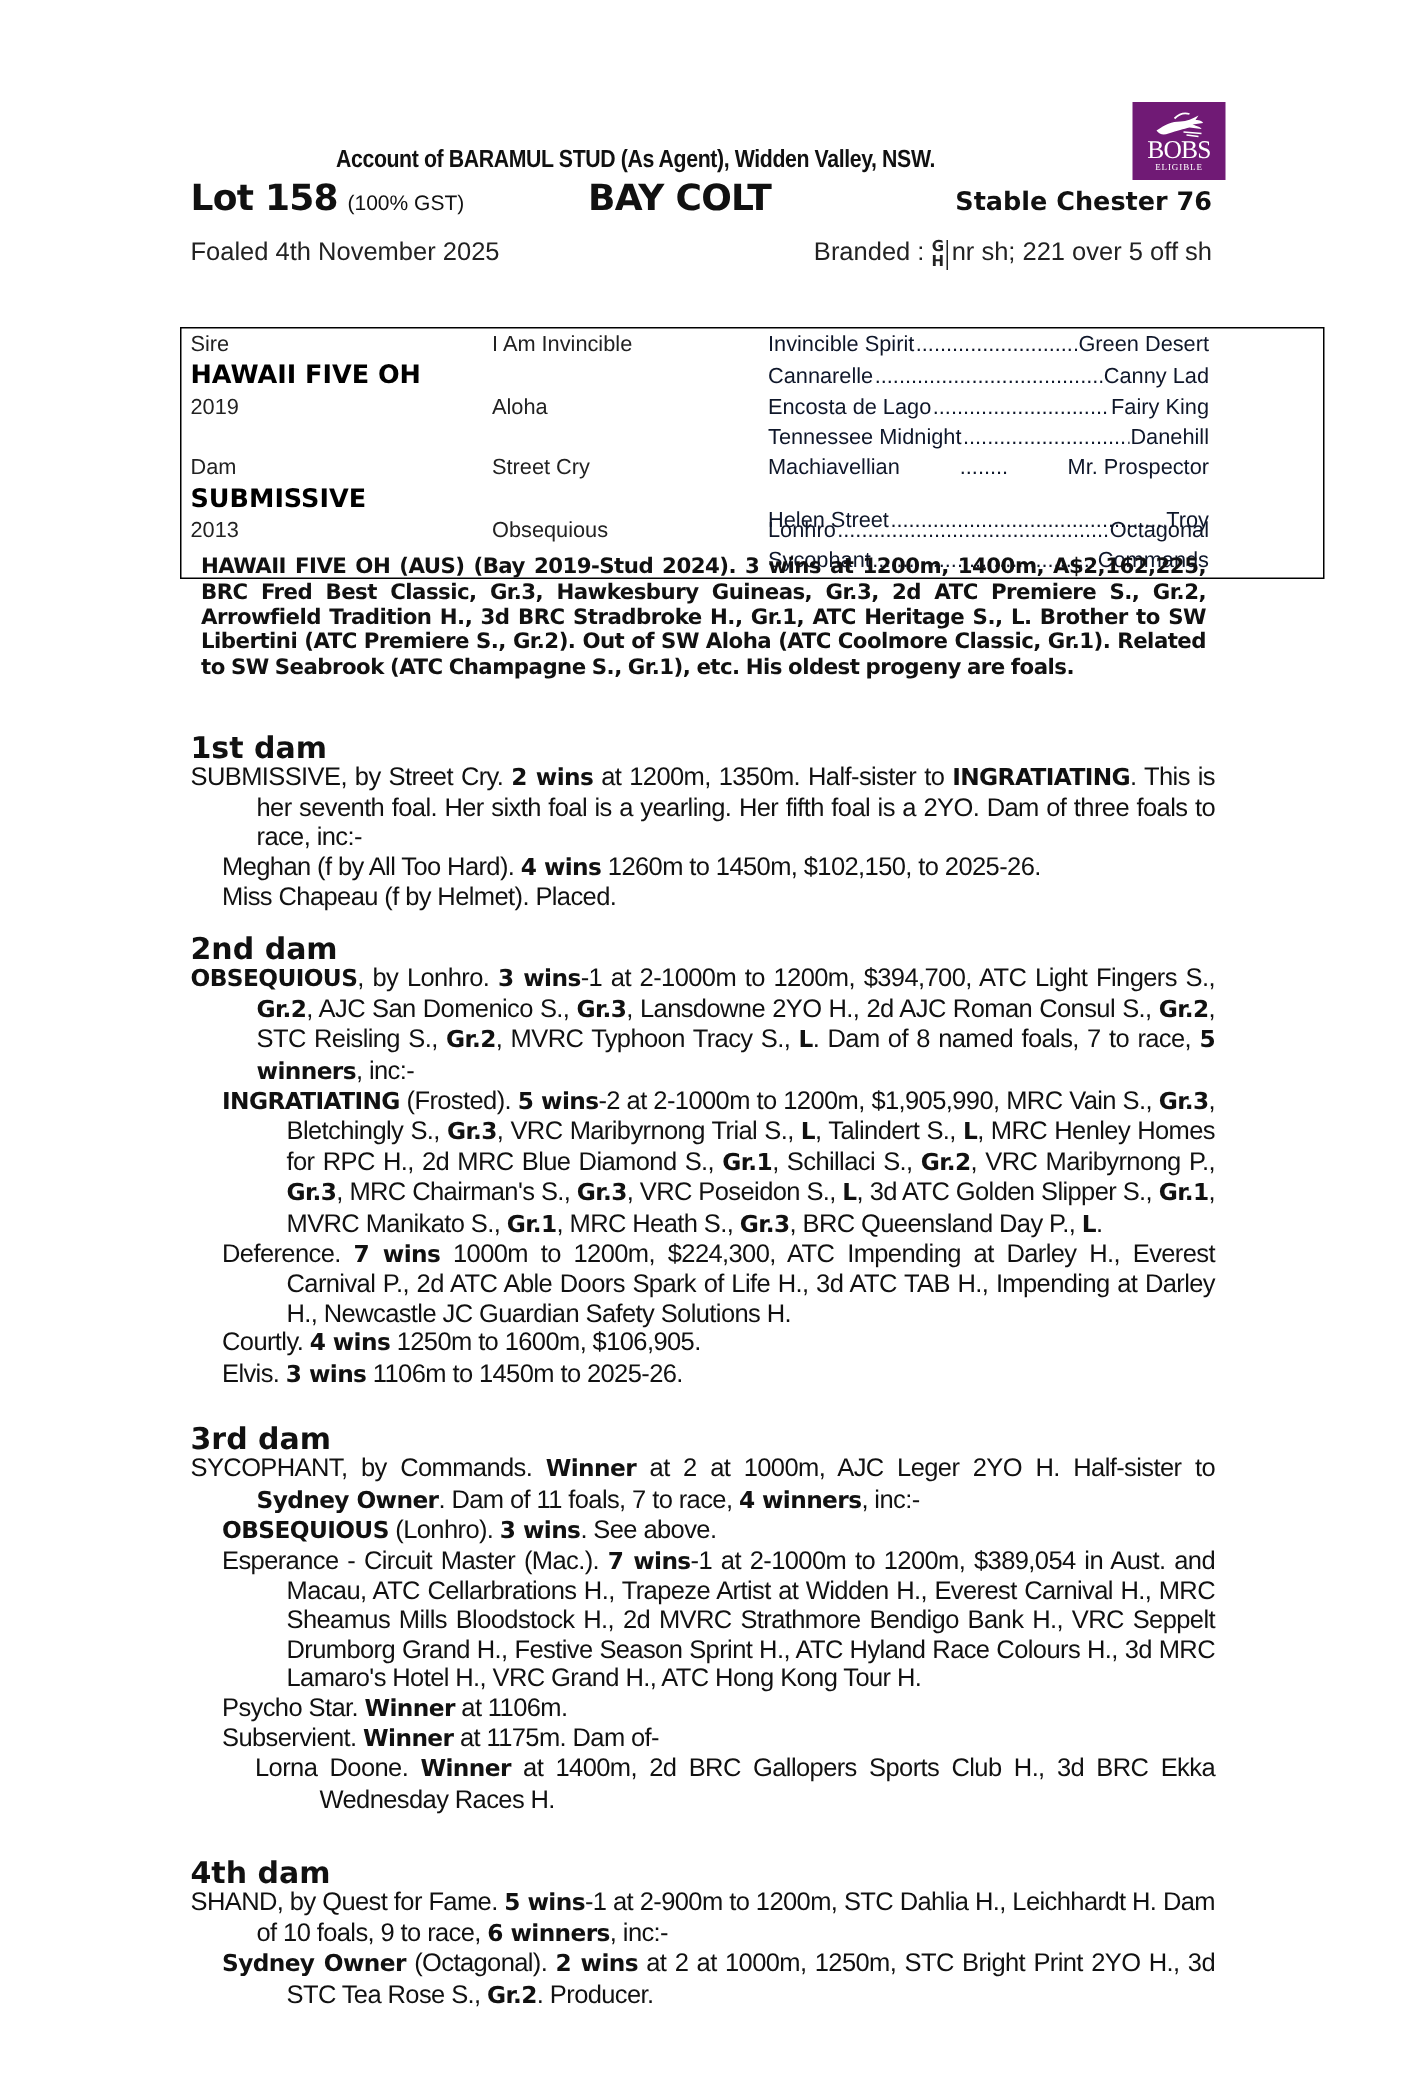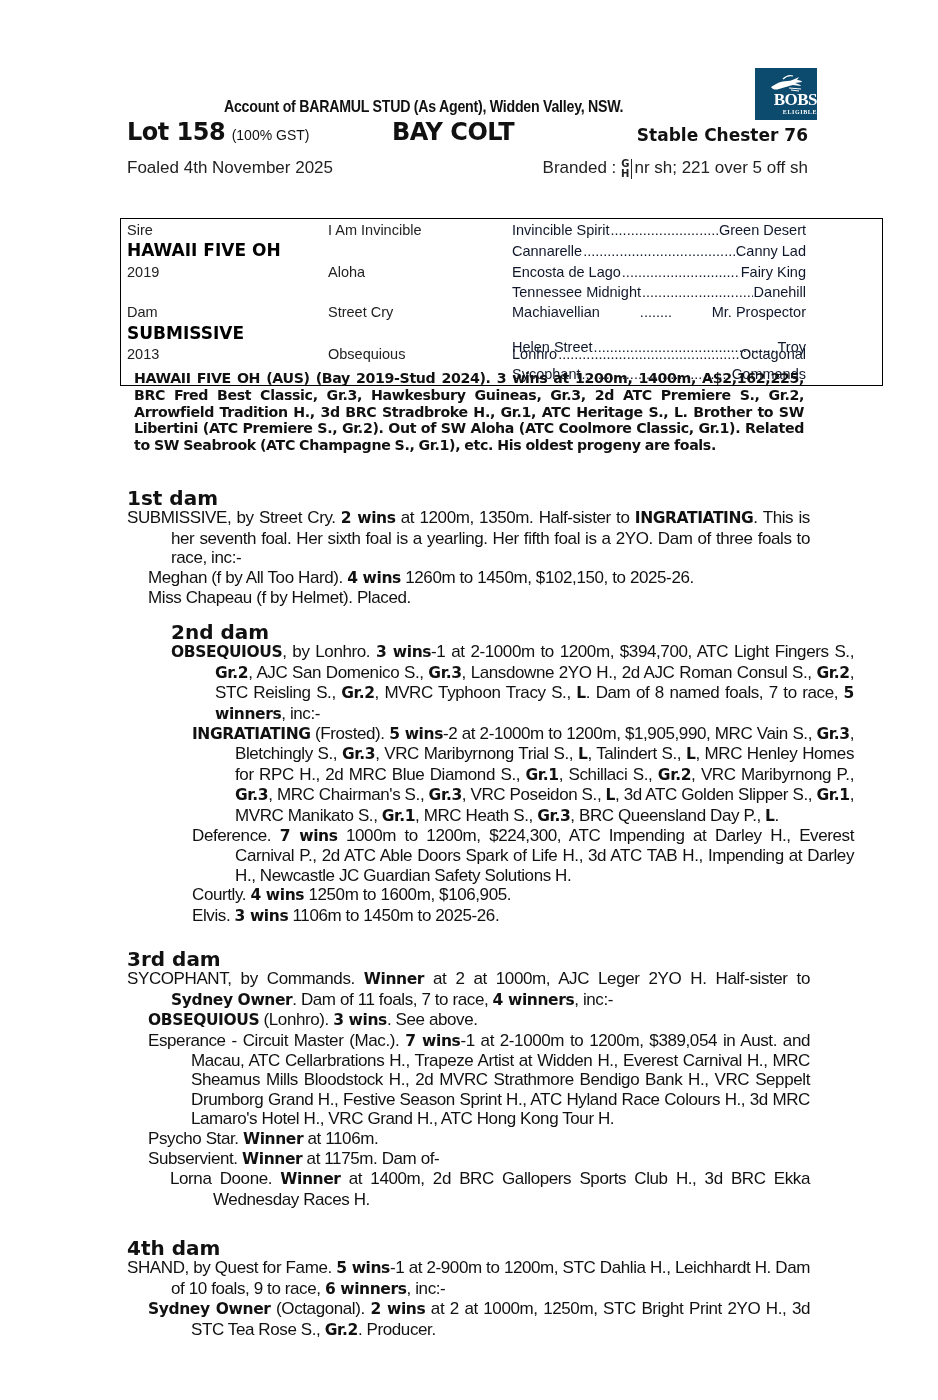--- a/index.html
+++ b/index.html
@@ -1,19 +1,19 @@
 <!DOCTYPE html>
 <html><head>
 <meta charset="utf-8">
 <style>
   html, body { margin: 0; padding: 0; background: #ffffff; }
   body { width: 938px; height: 1400px; position: relative; color: #111; font-family: "Liberation Sans", sans-serif; overflow: hidden; }
 
   #account { position: absolute; left: 224px; top: 97px; font-size: 16.5px; font-weight: bold; letter-spacing: -0.3px; transform: scaleX(0.86); transform-origin: left top; white-space: nowrap; }
-  #logo { position: absolute; left: 755px; top: 68px; width: 62px; height: 52px; background: #0c4a6e; color: #fff; text-align: right; font-weight: bold; }
+  #logo { position: absolute; left: 755px; top: 68px; width: 62px; height: 52px; background: #701a75; color: #fff; text-align: center; }
   #logo .horse { position: absolute; left: 14px; top: 5px; width: 34px; height: 20px; }
   #logo .bobs { position: absolute; left: 0; right: 0; top: 23px; font-family: "Liberation Serif", serif; font-size: 17px; letter-spacing: -0.5px; line-height: 17px; }
   #logo .elig { position: absolute; left: 0; right: 0; top: 41px; font-family: "Liberation Serif", serif; font-size: 6px; letter-spacing: 0.6px; }
 
   #lot { position: absolute; left: 127px; top: 118px; white-space: nowrap; }
   #lot .lotlabel { font-family: "DejaVu Sans", sans-serif; font-weight: bold; font-size: 24px; letter-spacing: -0.5px; }
   #lot .gst { font-size: 14px; margin-left: 2px; }
   #sex { position: absolute; left: 392px; top: 118px; font-family: "DejaVu Sans", sans-serif; font-weight: bold; font-size: 24px; letter-spacing: -0.5px; }
   #stable { position: absolute; right: 130px; top: 125px; font-family: "DejaVu Sans", sans-serif; font-weight: bold; font-size: 17px; }
   #foaled { position: absolute; left: 127px; top: 158px; font-size: 17px; color: #222; }
@@ -122,21 +122,21 @@
 <div id="sire-summary">HAWAII FIVE OH (AUS) (Bay 2019-Stud 2024). 3 wins at 1200m, 1400m, A$2,162,225, BRC Fred Best Classic, Gr.3, Hawkesbury Guineas, Gr.3, 2d ATC Premiere S., Gr.2, Arrowfield Tradition H., 3d BRC Stradbroke H., Gr.1, ATC Heritage S., L. Brother to SW Libertini (ATC Premiere S., Gr.2). Out of SW Aloha (ATC Coolmore Classic, Gr.1). Related to SW Seabrook (ATC Champagne S., Gr.1), etc. His oldest progeny are foals.</div>
 
 <div class="section" style="top:489px;">
   <h3>1st dam</h3>
   <div>
       <div class="para txt "><span>SUBMISSIVE, by Street Cry. </span><span class="bb">2 wins</span><span> at 1200m, 1350m. Half-sister to </span><span class="bb">INGRATIATING</span><span>. This is her seventh foal. Her sixth foal is a yearling. Her fifth foal is a 2YO. Dam of three foals to race, inc:-</span></div>
       <div class="para txt l1"><span>Meghan (f by All Too Hard). </span><span class="bb">4 wins</span><span> 1260m to 1450m, $102,150, to 2025-26.</span></div>
       <div class="para txt l1"><span>Miss Chapeau (f by Helmet). Placed.</span></div>
     </div>
 </div>
-<div class="section" style="top:623px;margin-left:44px;">
+<div class="section" style="top:623px;">
   <h3>2nd dam</h3>
   <div>
       <div class="para txt "><span class="bb">OBSEQUIOUS</span><span>, by Lonhro. </span><span class="bb">3 wins</span><span>-1 at 2-1000m to 1200m, $394,700, ATC Light Fingers S., </span><span class="bb">Gr.2</span><span>, AJC San Domenico S., </span><span class="bb">Gr.3</span><span>, Lansdowne 2YO H., 2d AJC Roman Consul S., </span><span class="bb">Gr.2</span><span>, STC Reisling S., </span><span class="bb">Gr.2</span><span>, MVRC Typhoon Tracy S., </span><span class="bb">L</span><span>. Dam of 8 named foals, 7 to race, </span><span class="bb">5 winners</span><span>, inc:-</span></div>
       <div class="para txt l1"><span class="bb">INGRATIATING</span><span> (Frosted). </span><span class="bb">5 wins</span><span>-2 at 2-1000m to 1200m, $1,905,990, MRC Vain S., </span><span class="bb">Gr.3</span><span>, Bletchingly S., </span><span class="bb">Gr.3</span><span>, VRC Maribyrnong Trial S., </span><span class="bb">L</span><span>, Talindert S., </span><span class="bb">L</span><span>, MRC Henley Homes for RPC H., 2d MRC Blue Diamond S., </span><span class="bb">Gr.1</span><span>, Schillaci S., </span><span class="bb">Gr.2</span><span>, VRC Maribyrnong P., </span><span class="bb">Gr.3</span><span>, MRC Chairman's S., </span><span class="bb">Gr.3</span><span>, VRC Poseidon S., </span><span class="bb">L</span><span>, 3d ATC Golden Slipper S., </span><span class="bb">Gr.1</span><span>, MVRC Manikato S., </span><span class="bb">Gr.1</span><span>, MRC Heath S., </span><span class="bb">Gr.3</span><span>, BRC Queensland Day P., </span><span class="bb">L</span><span>.</span></div>
       <div class="para txt l1"><span>Deference. </span><span class="bb">7 wins</span><span> 1000m to 1200m, $224,300, ATC Impending at Darley H., Everest Carnival P., 2d ATC Able Doors Spark of Life H., 3d ATC TAB H., Impending at Darley H., Newcastle JC Guardian Safety Solutions H.</span></div>
       <div class="para txt l1"><span>Courtly. </span><span class="bb">4 wins</span><span> 1250m to 1600m, $106,905.</span></div>
       <div class="para txt l1"><span>Elvis. </span><span class="bb">3 wins</span><span> 1106m to 1450m to 2025-26.</span></div>
     </div>
 </div>
 <div class="section" style="top:950px;">

